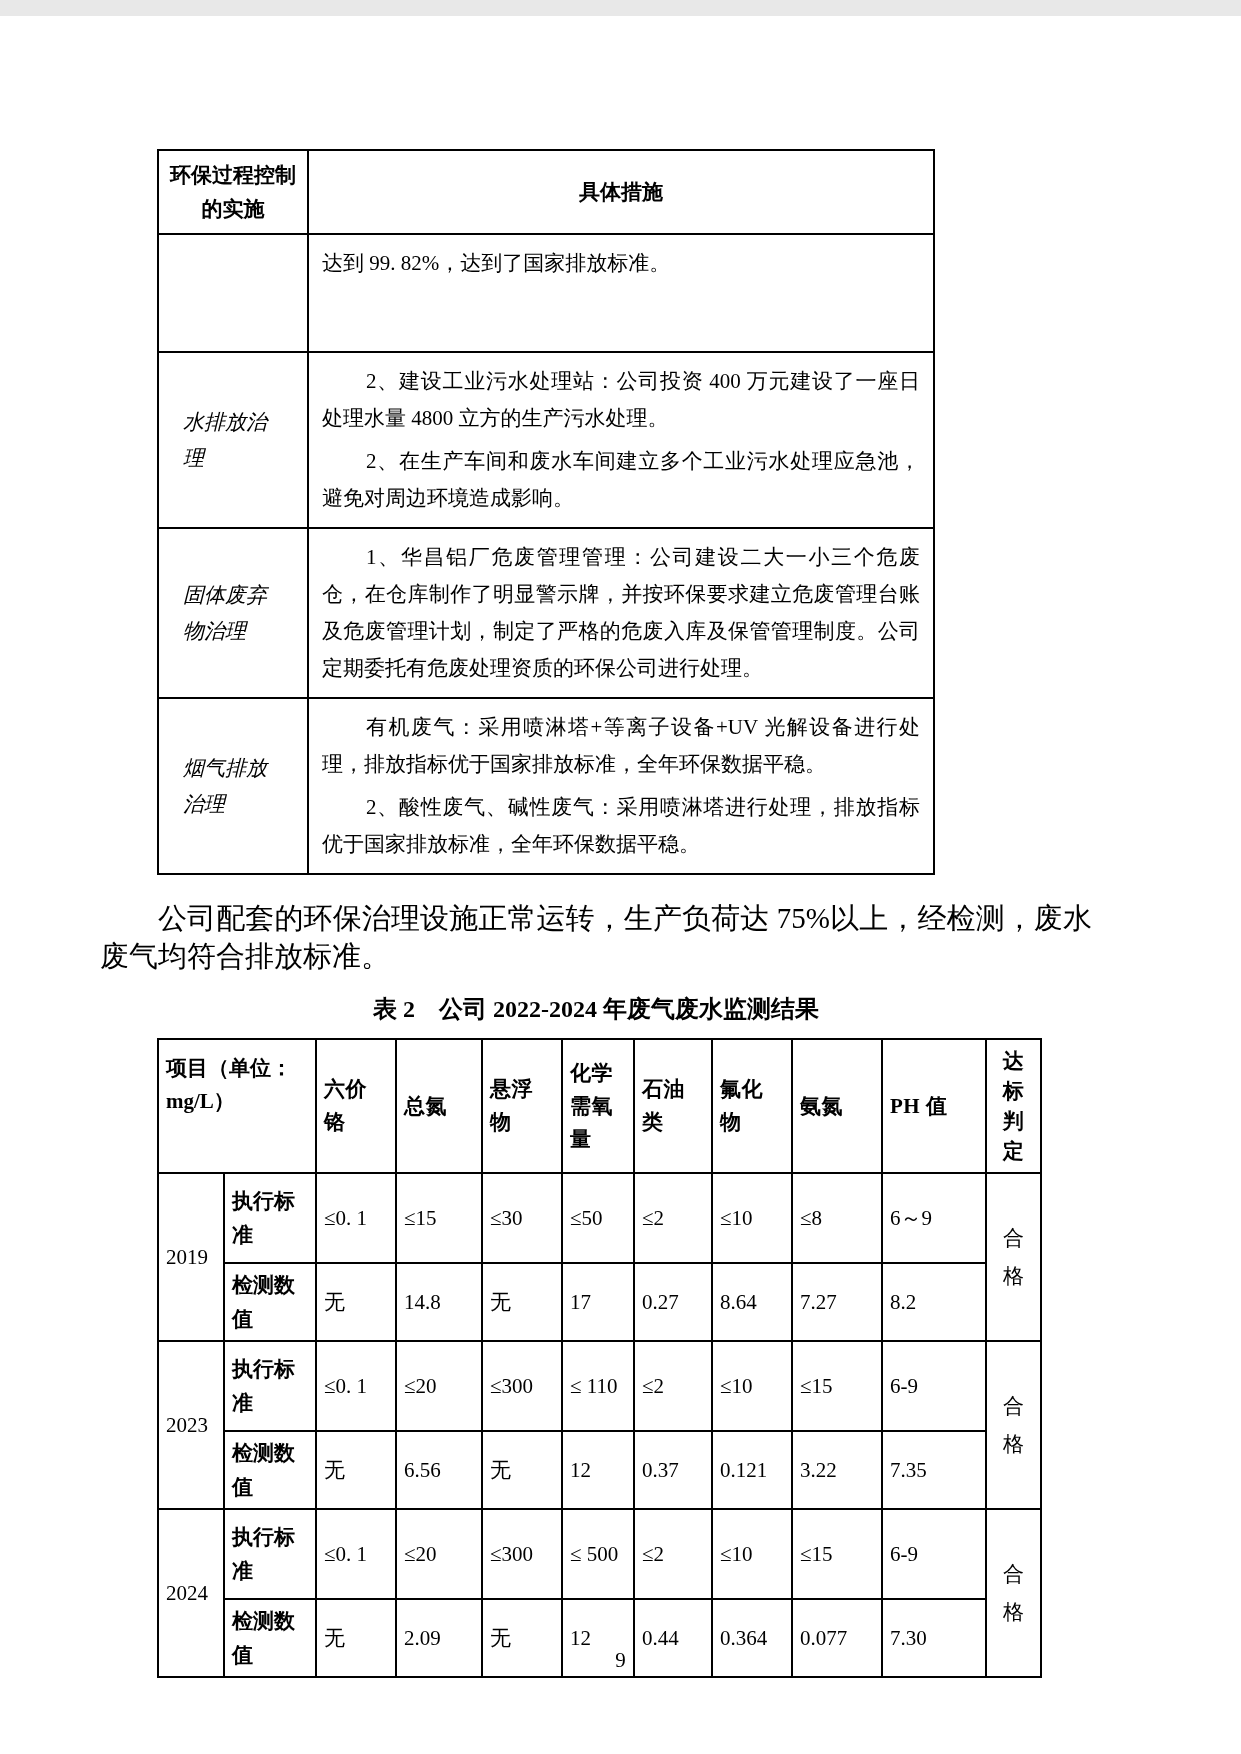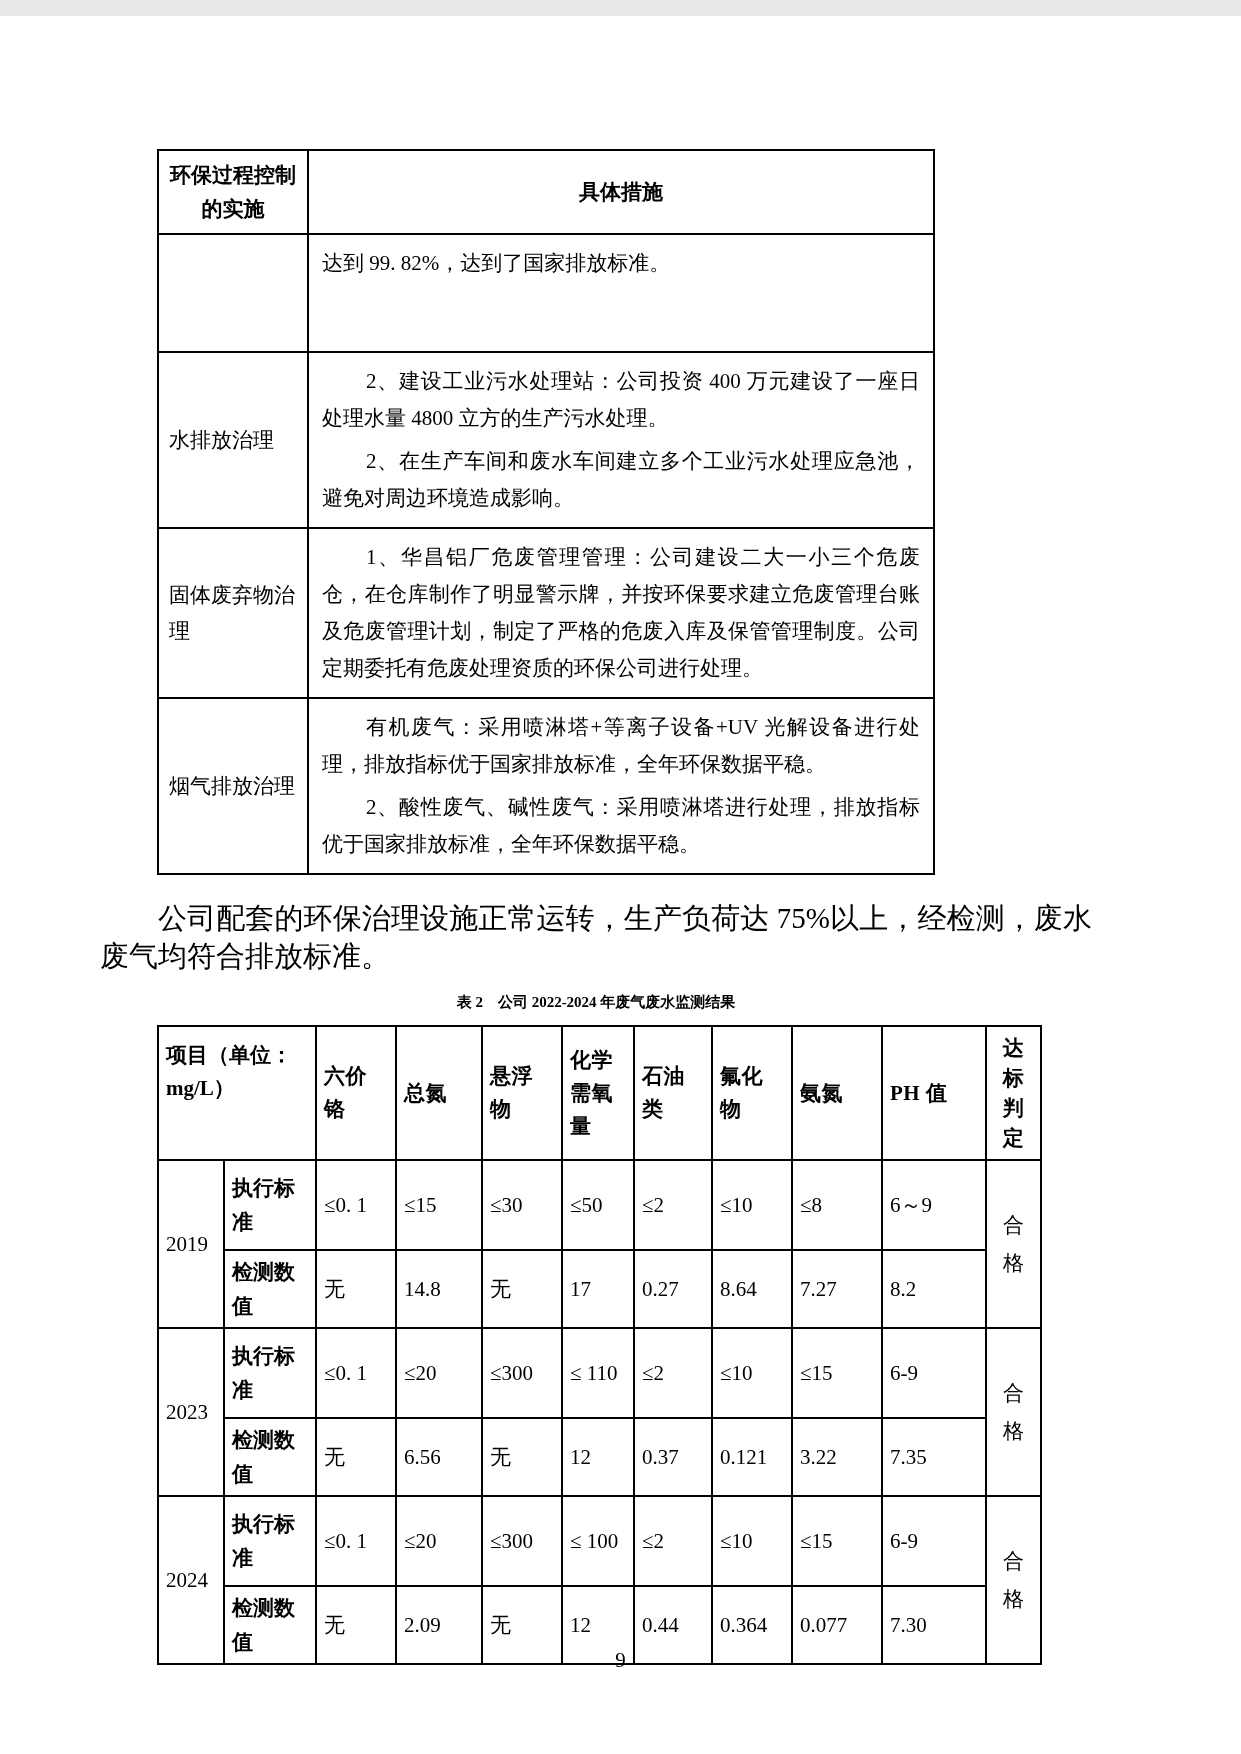--- a/index.html
+++ b/index.html
@@ -32,25 +32,26 @@
     font-size: 21px;
     font-weight: bold;
     text-align: center;
     height: 84px;
     line-height: 34px;
     padding: 0 10px;
     vertical-align: middle;
   }
   .t1 .label-cell {
     width: 150px;
-    padding: 6px 10px;
+    padding: 6px 24px;
     vertical-align: middle;
     line-height: 36px;
     text-align: left;
     font-weight: normal;
+    font-style: italic;
   }
   .t1 .measure-cell {
     padding: 4px 13px;
     vertical-align: middle;
     text-align: justify;
     line-height: 37px;
   }
   .t1 tbody tr:nth-child(1) .label-cell   { height: 118px; }
   .t1 tbody tr:nth-child(2) .label-cell   { height: 160px; }
   .t1 tbody tr:nth-child(3) .label-cell   { height: 146px; }
@@ -66,21 +67,21 @@
     line-height: 38px;
     text-align: justify;
     text-indent: 2em;
   }
 
   
   .t2caption {
     margin-top: 18px;
     text-align: center;
     font-weight: bold;
-    font-size: 15px;
+    font-size: 24px;
   }
 
   
   .t2 {
     margin-left: 57px;
     margin-top: 13px;
     width: 883px;
     table-layout: fixed;
     font-size: 21px;
   }
@@ -253,21 +254,21 @@
             <td>0.121</td>
             <td>3.22</td>
             <td>7.35</td>
           </tr>
           <tr class="std-row">
             <td class="year-cell" rowspan="2">2024</td>
             <td class="sub-label">执行标准</td>
             <td>≤0. 1</td>
             <td>≤20</td>
             <td>≤300</td>
-            <td>≤ 100</td>
+            <td>≤ 500</td>
             <td>≤2</td>
             <td>≤10</td>
             <td>≤15</td>
             <td>6-9</td>
             <td class="vcell" rowspan="2">合
 格</td>
           </tr>
           <tr class="meas-row">
             <td class="sub-label">检测数值</td>
             <td>无</td>

